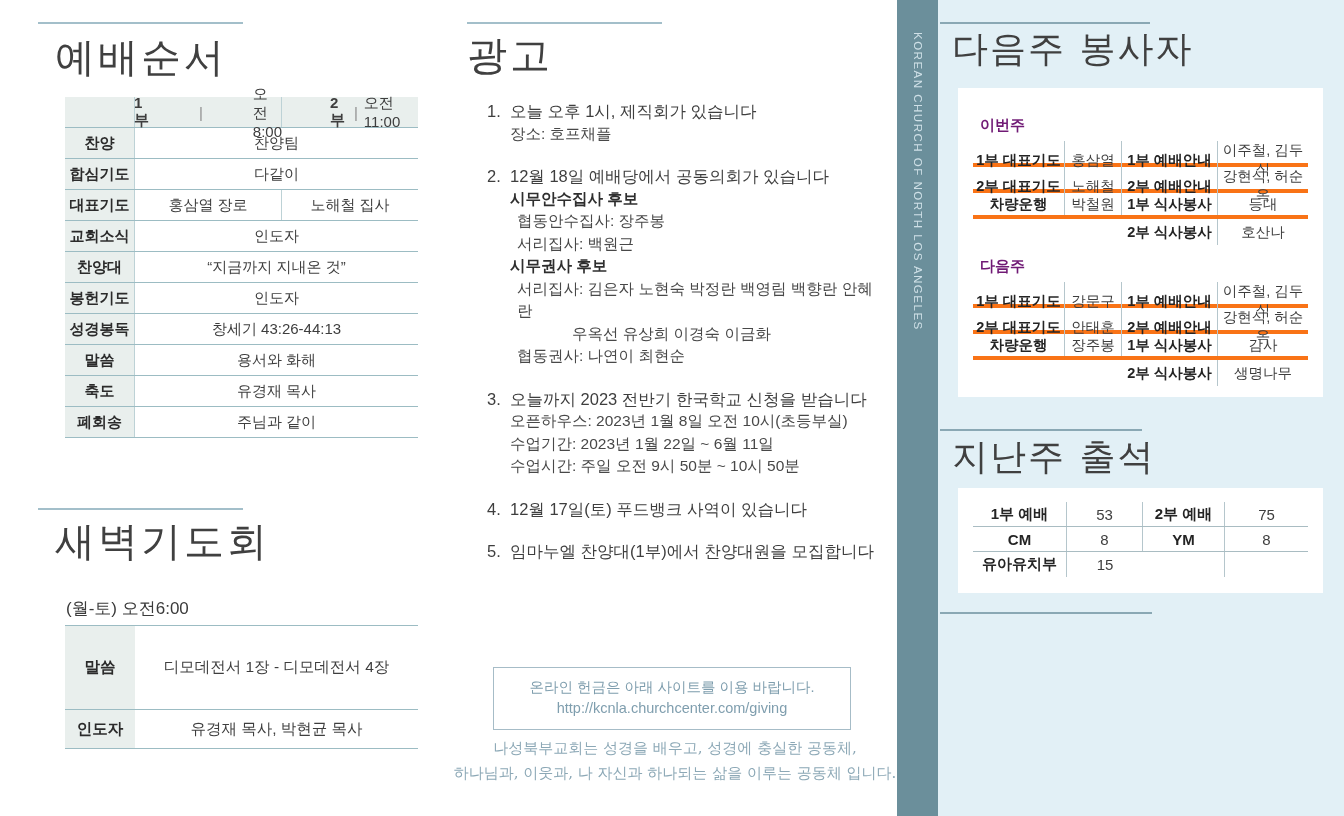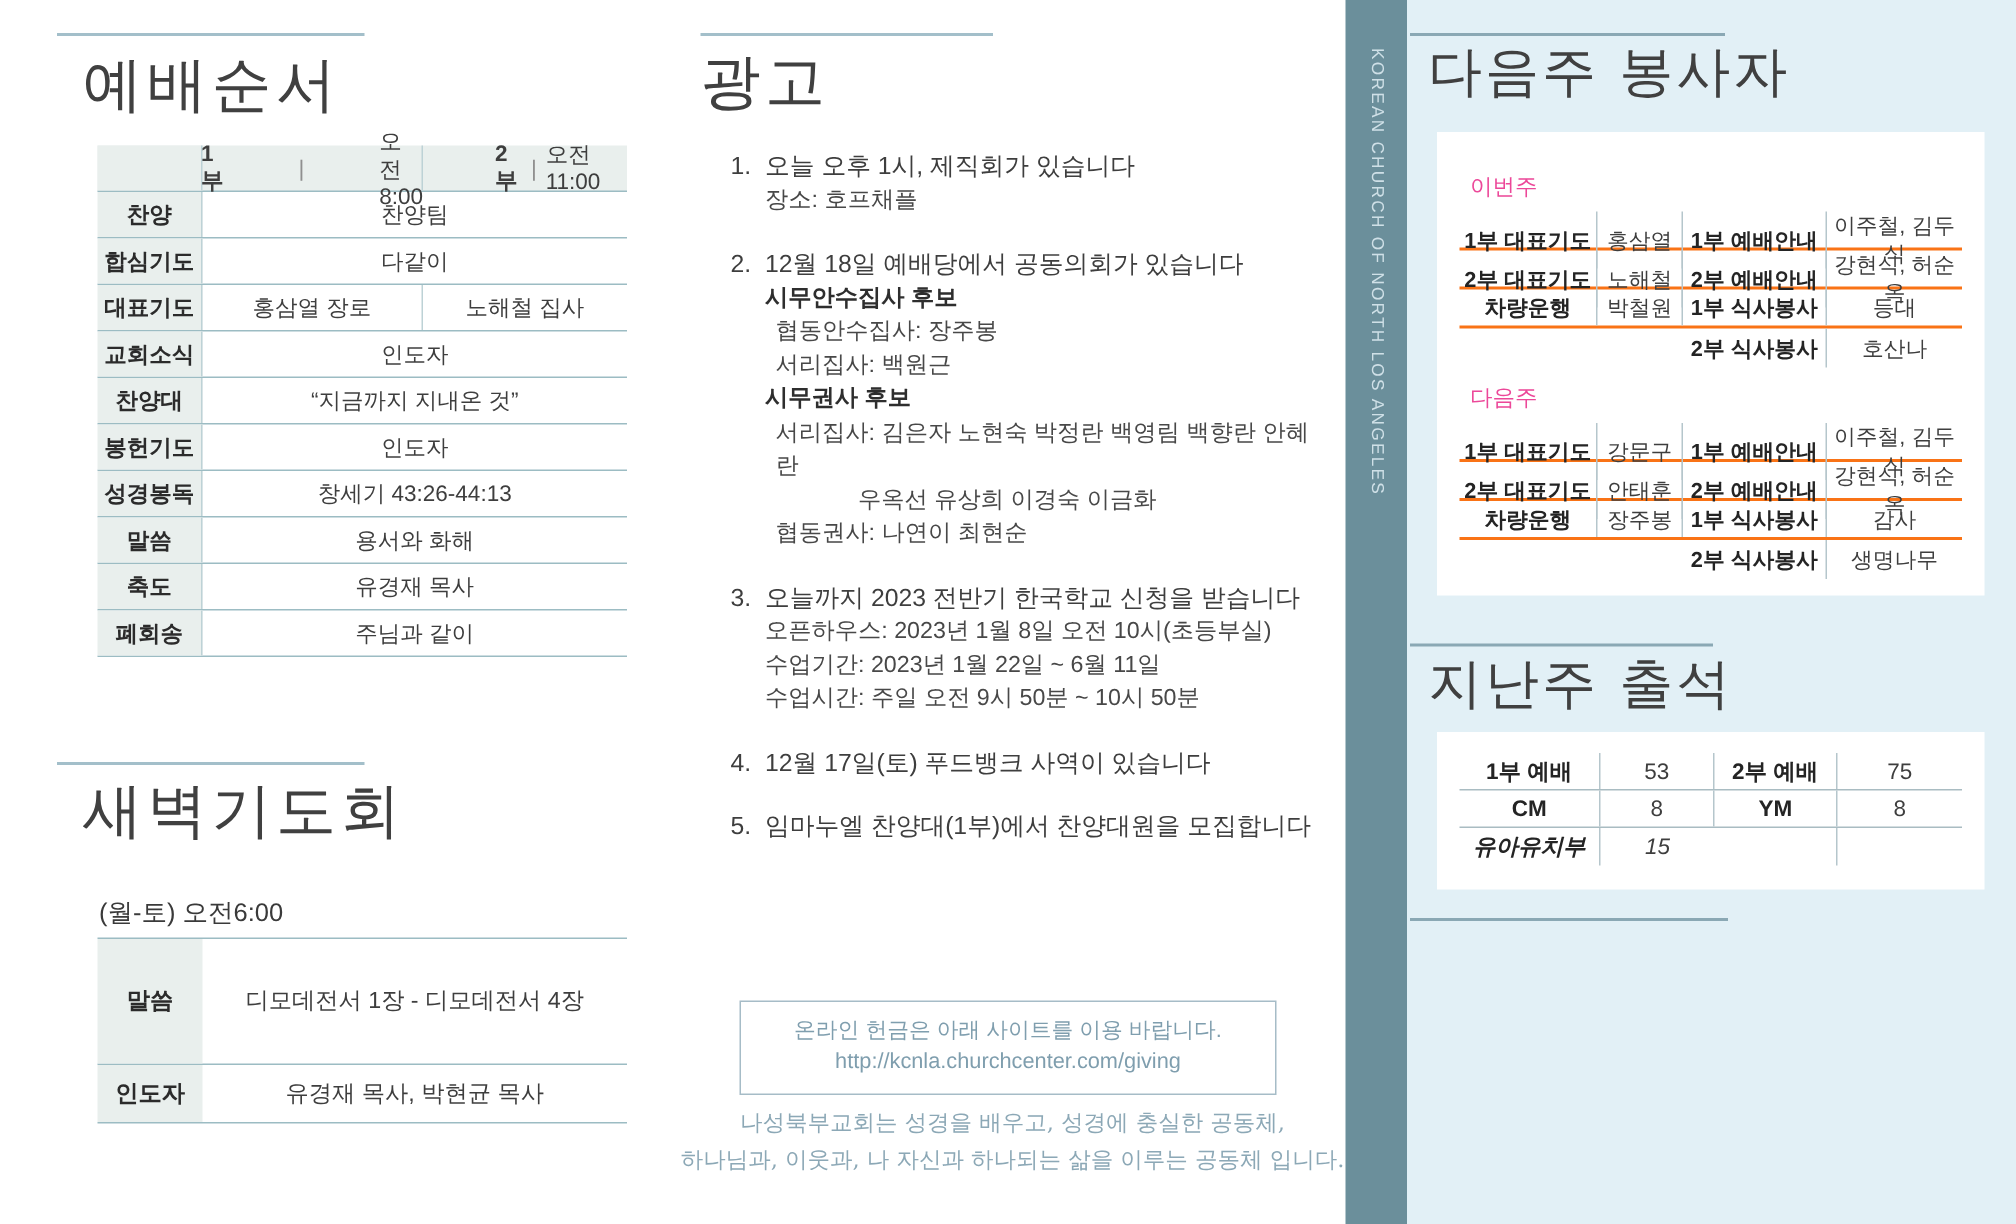--- a/index.html
+++ b/index.html
@@ -85,29 +85,29 @@
   .band { position: absolute; left: 897px; top: 0; width: 41px; height: 816px; background: #6b8f9b; }
   .band-text {
     position: absolute; top: 32px; left: 50%; transform: translateX(-50%);
     writing-mode: vertical-rl;
     color: #cfe0e7; font-size: 11.5px; letter-spacing: 1.5px; white-space: nowrap;
   }
   .panel { position: absolute; left: 938px; top: 0; width: 406px; height: 816px; background: #e2f0f6; }
   .card { position: absolute; left: 20px; width: 365px; background: #ffffff; }
   .card1 { top: 88px; height: 309px; padding: 28px 15px 0; }
   .card2 { top: 488px; height: 105px; padding: 14px 15px 0; }
-  .grp-label { font-weight: normal; font-size: 15px; color: #ec4899; margin-left: 7px; line-height: 18px; }
+  .grp-label { font-weight: bold; font-size: 15px; color: #701a75; margin-left: 7px; line-height: 18px; }
   .stable { margin-top: 7px; font-size: 14.5px; }
   .stable.second { margin-top: 7px; }
   .grp-label.second { margin-top: 12px; }
-  .srow { display: grid; grid-template-columns: 92px 57px 96px 1fr; height: 26px; border-bottom: 2px solid #f97316; }
+  .srow { display: grid; grid-template-columns: 92px 57px 96px 1fr; height: 26px; border-bottom: 4px solid #f97316; }
   .srow:last-child { border-bottom: none; }
   .atable { margin-top: 0; font-size: 15px; }
   .arow { display: grid; grid-template-columns: 94px 76px 82px 1fr; height: 25px; border-bottom: 1px solid #a9bcc2; }
-  .arow:last-child { border-bottom: none; font-style: italic; }
+  .arow:last-child { border-bottom: none; }
   .sc { display: flex; align-items: center; justify-content: center; text-align: center; }
   .sc.lab { font-weight: bold; color: #242424; }
   .sc.val { color: #3e3e3e; }
   .sepr { border-right: 1px solid #b5c6cc; }
 </style>
 </head>
 <body>
 
 <div class="col col-left">
   <div class="rule" style="left:8px; top:22px; width:205px;"></div>

